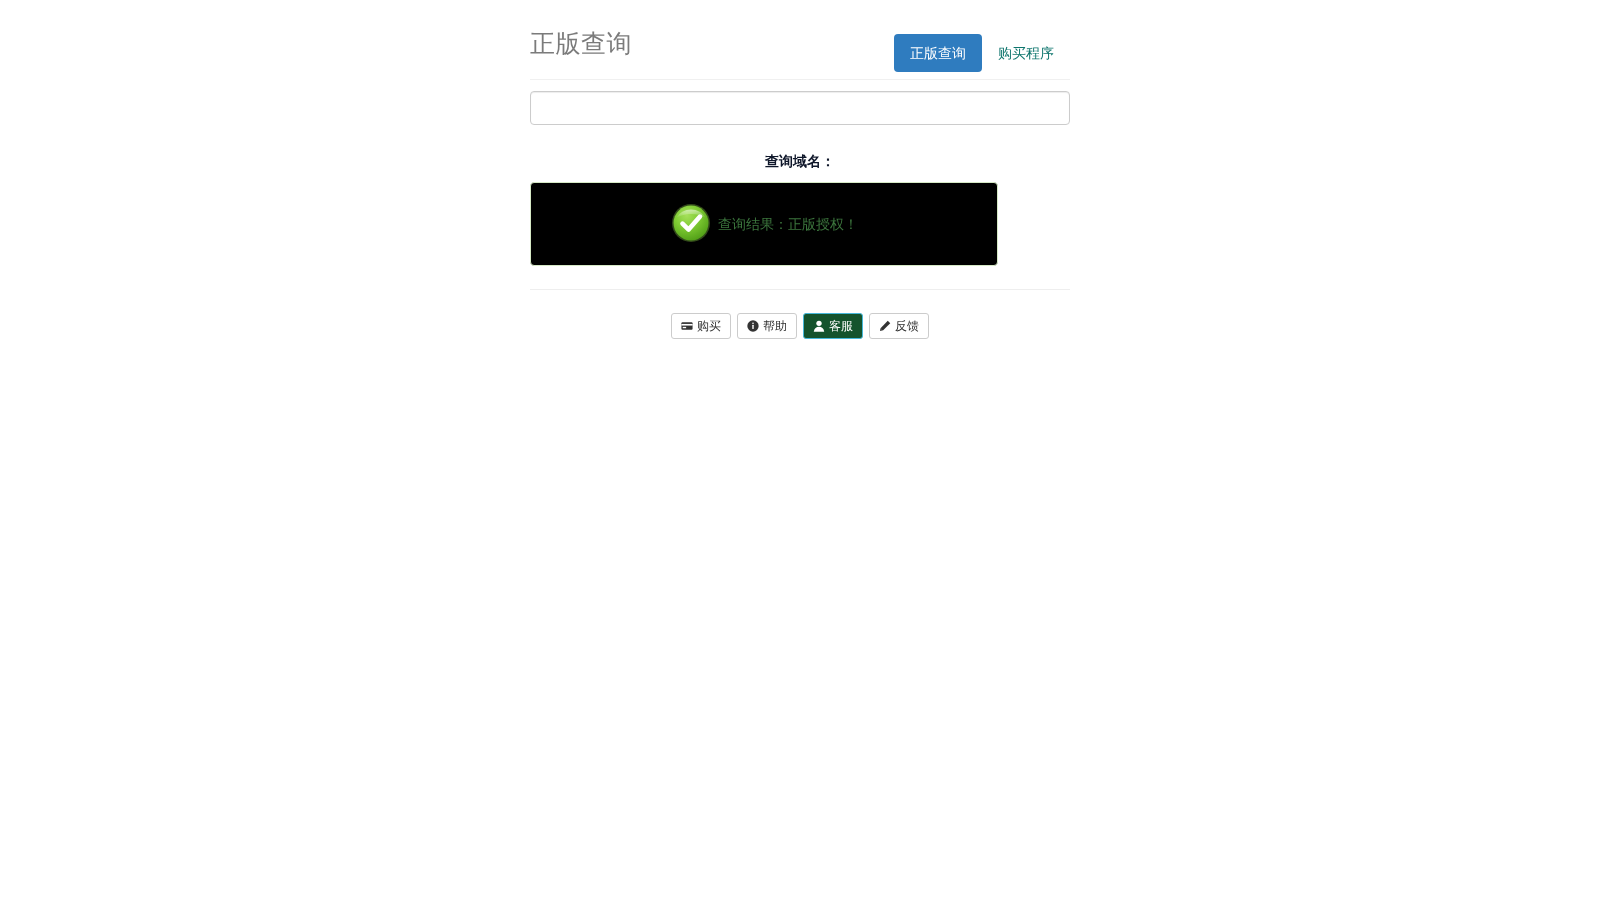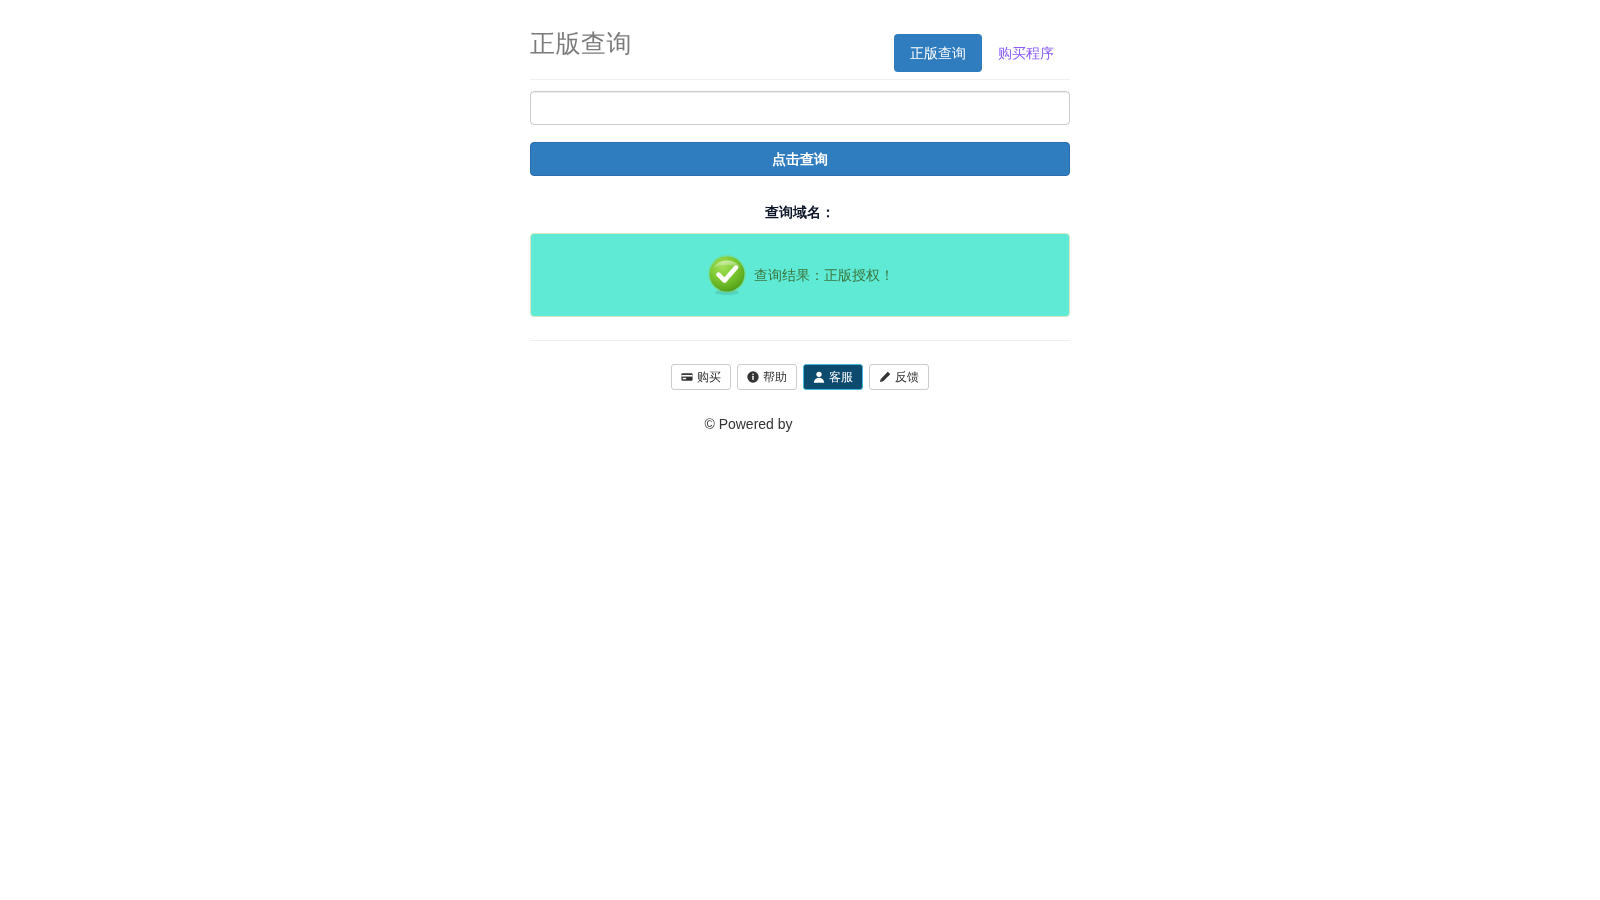--- a/index.html
+++ b/index.html
@@ -54,21 +54,21 @@
     top: 34px;
     display: flex;
     align-items: center;
     gap: 0px;
   }
   .nav-item {
     display: block;
     padding: 9px 16px;
     font-size: 14px;
     line-height: 20px;
-    color: #8b5cf6;
+    color: #0f766e;
     text-decoration: none;
     white-space: nowrap;
     border-radius: 4px;
   }
   .nav-item.active {
     background: #2f7cbf;
     color: #ffffff;
   }
 
   
@@ -133,23 +133,23 @@
     margin: 0;
     padding-top: 26px;
     text-align: center;
     font-size: 14px;
     font-weight: bold;
     line-height: 20px;
     color: #0f172a;
   }
   .alert-success {
     margin-top: 11px;
-    width: 540px;
+    width: 468px;
     height: 84px;
-    background: #5eead4;
+    background: #000000;
     border: 1px solid #d6e9c6;
     border-radius: 4px;
     display: flex;
     align-items: center;
     justify-content: center;
   }
   .result-inner {
     display: flex;
     align-items: center;
     gap: 6px;
@@ -193,21 +193,21 @@
     line-height: 18px;
     font-family: "Liberation Sans", "DejaVu Sans", sans-serif;
     border-radius: 3px;
     border: 1px solid #cccccc;
     background: #ffffff;
     color: #333333;
     cursor: pointer;
     white-space: nowrap;
   }
   .tb-btn.info {
-    background: #0c4a6e;
+    background: #14532d;
     border-color: #46b8da;
     color: #ffffff;
   }
   .tb-ico {
     display: inline-flex;
     align-items: center;
     justify-content: center;
     width: 12px;
     height: 12px;
     flex: 0 0 auto;
@@ -246,21 +246,20 @@
         <a class="nav-item active" href="#">正版查询</a>
         <a class="nav-item" href="#">购买程序</a>
       </div>
     </div>
 
 
 
     <div class="form-area">
       <input class="domain-input" type="text" placeholder="" style="">
 
-      <button class="submit-btn" type="button">点击查询</button>
     </div>
 
     <p class="query-label">查询域名：</p>
 
     <div class="alert-success">
       <div class="result-inner">
         <span class="check-badge">
           <svg width="42" height="42" viewBox="0 0 42 42">
             <defs>
               <radialGradient id="gc" cx="38%" cy="28%" r="78%">
@@ -325,20 +324,15 @@
           <svg width="12" height="12" viewBox="0 0 14 14">
             <path d="M10.2 0.9 L13.1 3.8 L4.9 12 L1.2 12.9 L2.1 9.2 Z" fill="#333333"></path>
             <path d="M1.2 12.9 L2.1 9.2 L3.6 10.7 Z" fill="#555555"></path>
           </svg>
         </span>
         <span>反馈</span>
       </button>
 
     </div>
 
-    <div class="footer">
-      <div class="footer-inner" style="position:static;width:437px;">
-        <span class="footer-text">© Powered by</span>
-      </div>
-    </div>
 
   </div>
 </div>
 
 </body></html>

